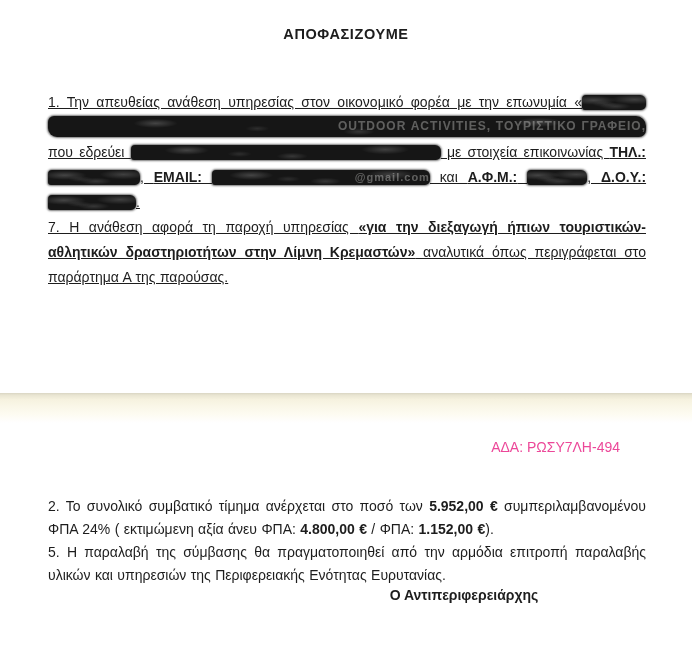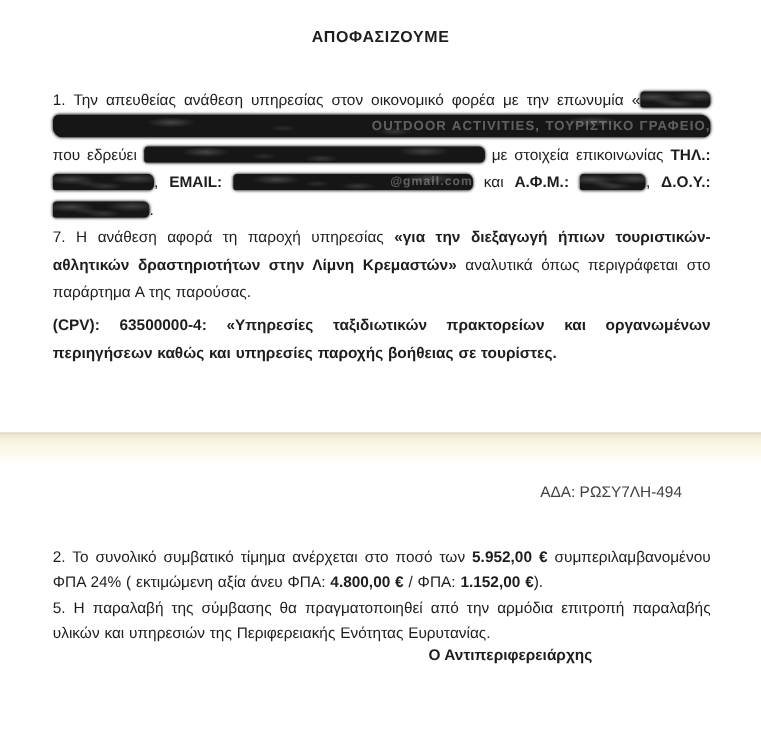--- a/index.html
+++ b/index.html
@@ -11,21 +11,21 @@
     -webkit-font-smoothing:antialiased;
   }
   .doc-title {
     padding-top:26px;
     text-align:center;
     font-weight:bold;
     font-size:14.5px;
     letter-spacing:0.6px;
   }
   .text-block { padding:0 46px 0 48px; }
-  #page1-paragraphs { margin-top:36px; }
+  #page1-paragraphs { margin-top:48px;text-decoration:underline; }
   .para {
     margin:0;
     text-align:justify;
     font-size:14px;
     line-height:25px;
     word-spacing:0.5px;
   }
   .para.cpv { font-weight:bold; margin-top:5px; }
   .bold { font-weight:bold; }
 
@@ -73,21 +73,21 @@
       #f6f2df 22%, #faf7e8 45%,
       #fdfbf1 70%, #ffffff 100%);
   }
 
   .page2 { position:absolute; top:423px; left:0; right:0; }
   .ada {
     margin-top:16px;
     padding-right:72px;
     text-align:right;
     font-size:14px;
-    color:#404040;
+    color:#ec4899;
   }
   #page2-paragraphs { margin-top:40px; }
   .page2 .para { line-height:23px; }
 
   .signature {
     margin:0 108px 0 auto;
     width:240px;
     text-align:center;
     font-weight:bold;
     font-size:14px;
@@ -95,21 +95,20 @@
   .signature .sig-name { margin-top:12px; }
 </style>
 </head>
 <body>
 
 <div class="page1">
   <div class="doc-title">ΑΠΟΦΑΣΙΖΟΥΜΕ</div>
   <div id="page1-paragraphs" class="text-block">
       <p class="para"><span>1. Την απευθείας ανάθεση υπηρεσίας στον οικονομικό φορέα με την επωνυμία «</span><span class="redact" style="width: 64px;"></span><span class="redact block-redact"><span class="faint">OUTDOOR ACTIVITIES, ΤΟΥΡΙΣΤΙΚΟ ΓΡΑΦΕΙΟ,</span></span><span>που εδρεύει </span><span class="redact" style="width: 310px;"></span><span> με στοιχεία επικοινωνίας </span><span class="bold">ΤΗΛ.:</span><span> </span><span class="redact" style="width: 92px;"></span><span>, </span><span class="bold">EMAIL:</span><span> </span><span class="redact" style="width: 218px;"><span class="faint">@gmail.com</span></span><span> και </span><span class="bold">Α.Φ.Μ.:</span><span> </span><span class="redact" style="width: 60px;"></span><span>, </span><span class="bold">Δ.Ο.Υ.:</span><span> </span><span class="redact" style="width: 88px;"></span><span>.</span></p>
       <p class="para"><span>7. Η ανάθεση αφορά τη παροχή υπηρεσίας </span><span class="bold">«για την διεξαγωγή ήπιων τουριστικών-αθλητικών δραστηριοτήτων στην Λίμνη Κρεμαστών»</span><span> αναλυτικά όπως περιγράφεται στο παράρτημα Α της παρούσας.</span></p>
-      <p class="para cpv"><span>(CPV): 63500000-4: «Υπηρεσίες ταξιδιωτικών πρακτορείων και οργανωμένων περιηγήσεων καθώς και υπηρεσίες παροχής βοήθειας σε τουρίστες.</span></p>
     </div>
 </div>
 
 <div class="page-band"></div>
 
 <div class="page2">
   <div class="ada">ΑΔΑ: ΡΩΣΥ7ΛΗ-494</div>
   <div id="page2-paragraphs" class="text-block">
       <p class="para"><span>2. Το συνολικό συμβατικό τίμημα ανέρχεται στο ποσό των </span><span class="bold">5.952,00 €</span><span> συμπεριλαμβανομένου ΦΠΑ 24% ( εκτιμώμενη αξία άνευ ΦΠΑ: </span><span class="bold">4.800,00 €</span><span> / ΦΠΑ: </span><span class="bold">1.152,00 €</span><span>).</span></p>
       <p class="para"><span>5. Η παραλαβή της σύμβασης θα πραγματοποιηθεί από την αρμόδια επιτροπή παραλαβής υλικών και υπηρεσιών της Περιφερειακής Ενότητας Ευρυτανίας.</span></p>

